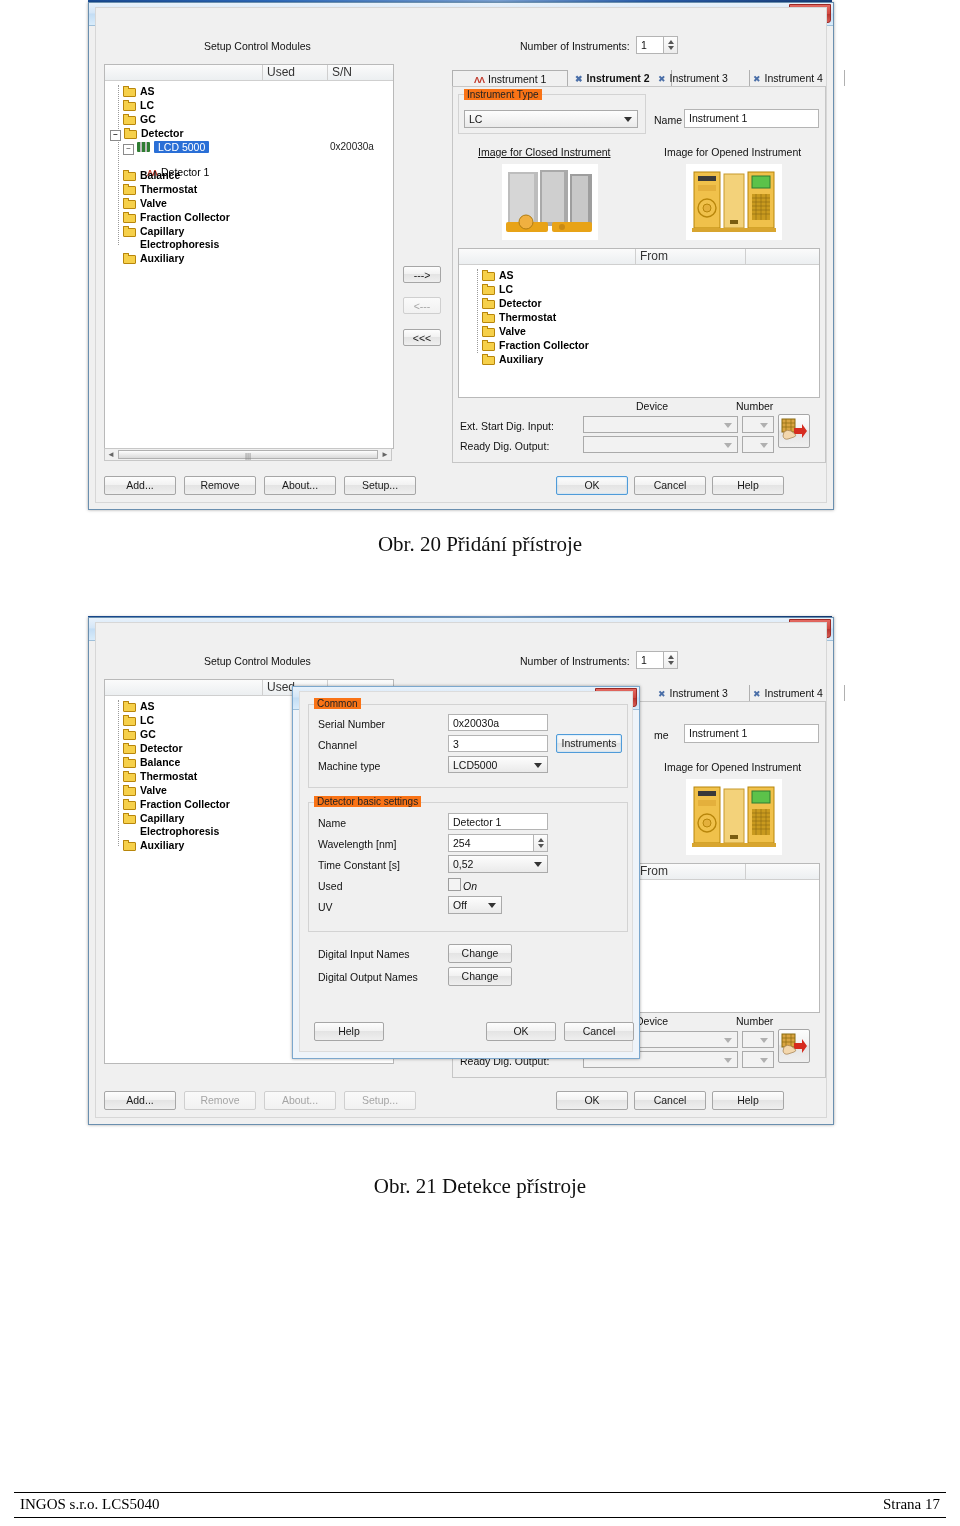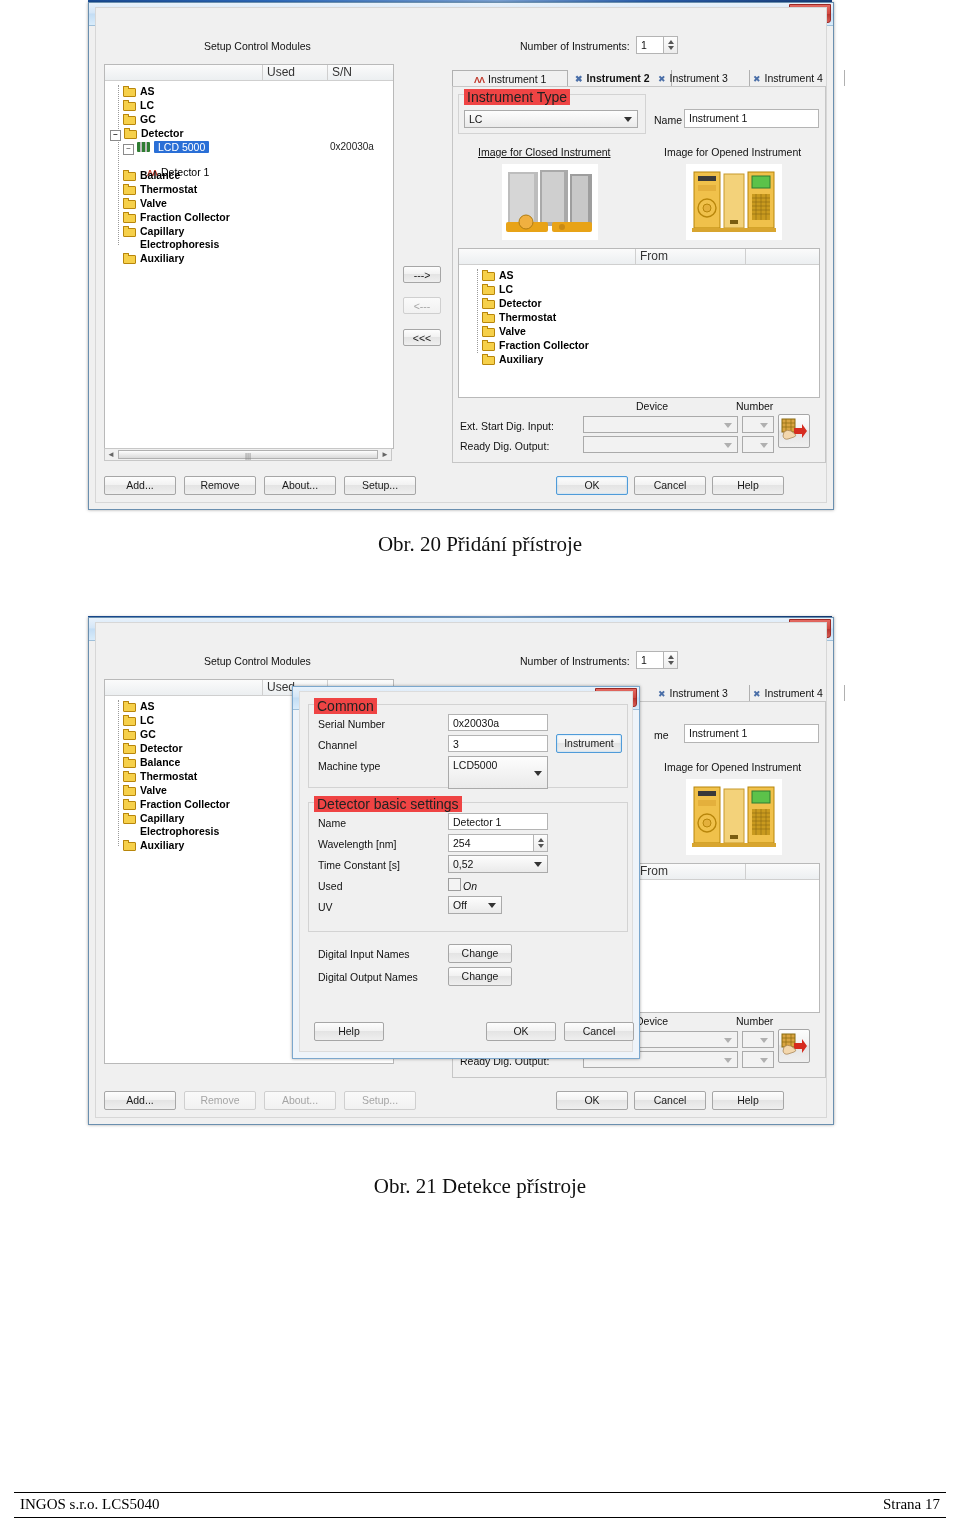--- a/index.html
+++ b/index.html
@@ -16,21 +16,21 @@
      border:1px solid #9b2a25;color:#fff;font-size:11px;line-height:16px;text-align:center;font-weight:bold;}
   .inner{position:absolute;left:6px;right:6px;top:4px;bottom:6px;background:#f0f0f0;border:1px solid #d7d7d7;}
 
   
   .deskstrip{position:absolute;background:linear-gradient(to right,#1a4f9c,#2e6fc4 25%,#7fa9dd 55%,#2b63b4 75%,#17407f);}
   .blurA{position:absolute;color:#5f86c9;font-weight:bold;font-size:13px;opacity:.8;}
 
   
   .lbl{position:absolute;font-size:10.5px;color:#111;white-space:nowrap;}
   .grpbox{position:absolute;border:1px solid #d3d3d3;background:#f0f0f0;}
-  .grptitle{position:absolute;font-size:14px;color:#222;background:#ef4444;padding:0 3px;}
+  .grptitle{position:absolute;font-size:10px;color:#222;background:#f97316;padding:0 3px;}
   .field{position:absolute;background:#fff;border:1px solid #b4b4b4;font-size:10.5px;color:#111;
      box-sizing:border-box;padding:1px 4px;line-height:15px;overflow:hidden;white-space:nowrap;}
   .combo{position:absolute;background:linear-gradient(to bottom,#fdfdfd,#eaeaea);border:1px solid #aaa;
      font-size:10.5px;color:#111;box-sizing:border-box;padding:1px 4px;line-height:15px;overflow:hidden;white-space:nowrap;}
   .combo .arw{position:absolute;right:5px;top:50%;margin-top:-2px;width:0;height:0;
      border-left:4px solid transparent;border-right:4px solid transparent;border-top:5px solid #333;}
   .combo.dis{background:#f2f2f2;color:#9a9a9a;}
   .combo.dis .arw{border-top-color:#b0b0b0;}
   .btn{position:absolute;box-sizing:border-box;text-align:center;font-size:10.5px;color:#1a1a1a;
      background:linear-gradient(to bottom,#fdfdfd 0%,#f2f2f2 45%,#e4e4e4 50%,#efefef 100%);
@@ -381,24 +381,24 @@
   <div class="inner" style="background:#f0f0f0;border:1px solid #dcdcdc;">
 
     <div class="grpbox" style="left:8px;top:12px;width:318px;height:82px;"></div>
     <div class="grptitle" style="left:14px;top:6px;">Common</div>
 
     <div class="lbl" style="left:18px;top:26px;">Serial Number</div>
     <div class="field" style="left:148px;top:22px;width:100px;height:17px;">0x20030a</div>
 
     <div class="lbl" style="left:18px;top:47px;">Channel</div>
     <div class="field" style="left:148px;top:43px;width:100px;height:17px;">3</div>
-    <div class="btn def" style="left:256px;top:42px;width:66px;height:19px;line-height:17px;">Instrument</div>
+    <div class="btn def" style="left:256px;top:42px;width:66px;height:19px;line-height:17px;">Instruments</div>
 
     <div class="lbl" style="left:18px;top:68px;">Machine type</div>
-    <div class="combo" style="left:148px;top:64px;width:100px;height:33px;"><span>LCD5000</span><span class="arw"></span></div>
+    <div class="combo" style="left:148px;top:64px;width:100px;height:17px;"><span>LCD5000</span><span class="arw"></span></div>
 
     <div class="grpbox" style="left:8px;top:110px;width:318px;height:128px;"></div>
     <div class="grptitle" style="left:14px;top:104px;">Detector basic settings</div>
 
     <div class="lbl" style="left:18px;top:125px;">Name</div>
     <div class="field" style="left:148px;top:121px;width:100px;height:17px;">Detector 1</div>
 
     <div class="lbl" style="left:18px;top:146px;">Wavelength [nm]</div>
     <div class="field" style="left:148px;top:142px;width:86px;height:18px;">254</div>
     <div class="spin" style="left:234px;top:142px;height:18px;">

